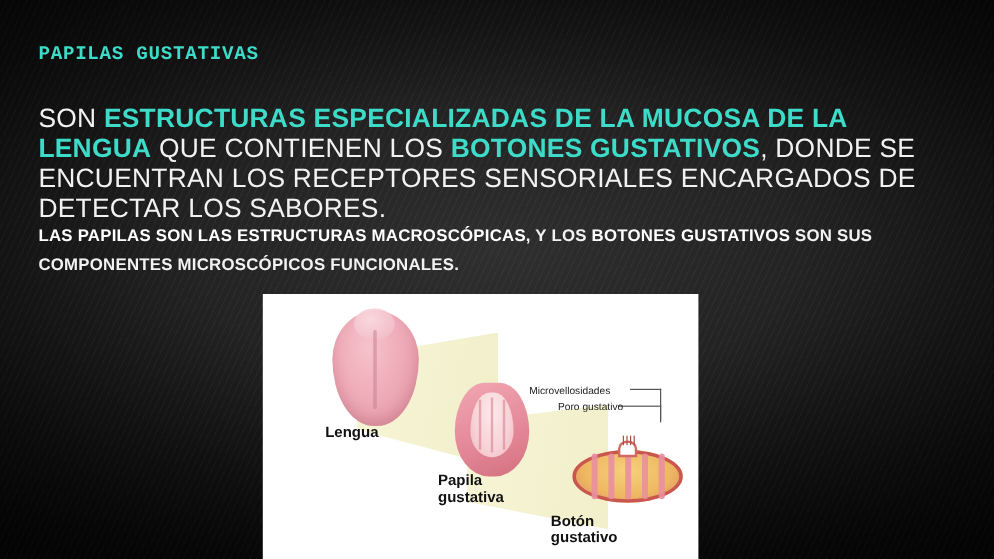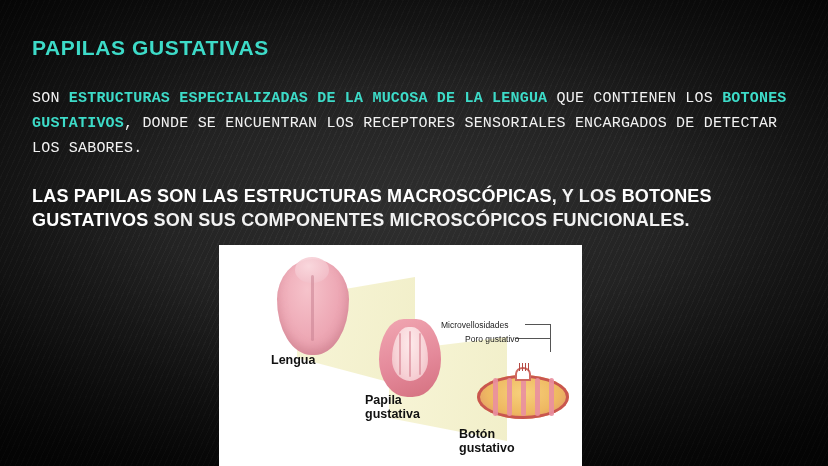--- a/index.html
+++ b/index.html
@@ -39,45 +39,45 @@
     position: absolute;
     inset: 0;
     background: radial-gradient(ellipse 75% 65% at 50% 45%, rgba(0,0,0,0) 40%, rgba(0,0,0,0.55) 100%);
     pointer-events: none;
   }
 
   #title {
     position: absolute;
     left: 32px;
     top: 36px;
-    font-size: 21px;
+    font-size: 16px;
     font-weight: bold;
     letter-spacing: 0.6px;
     color: #3ddbc8;
     text-transform: uppercase;
+    font-family: Liberation Mono, monospace;
   }
 
   .para {
     position: absolute;
     left: 32px;
     width: 760px;
     color: #f2f2f2;
     text-transform: uppercase;
     letter-spacing: 0.2px;
   }
   #para1 {
     top: 86px;
-    font-size: 15px;
+    font-size: 22px;
     line-height: 25px;
     font-weight: normal;
-    font-family: Liberation Mono, monospace;
   }
   #para2 {
     top: 184px;
-    font-size: 18px;
+    font-size: 14px;
     line-height: 24px;
     font-weight: bold;
   }
   .hl {
     color: #3ddbc8;
     font-weight: bold;
   }
   .strong {
     font-weight: bold;
     color: #ffffff;

